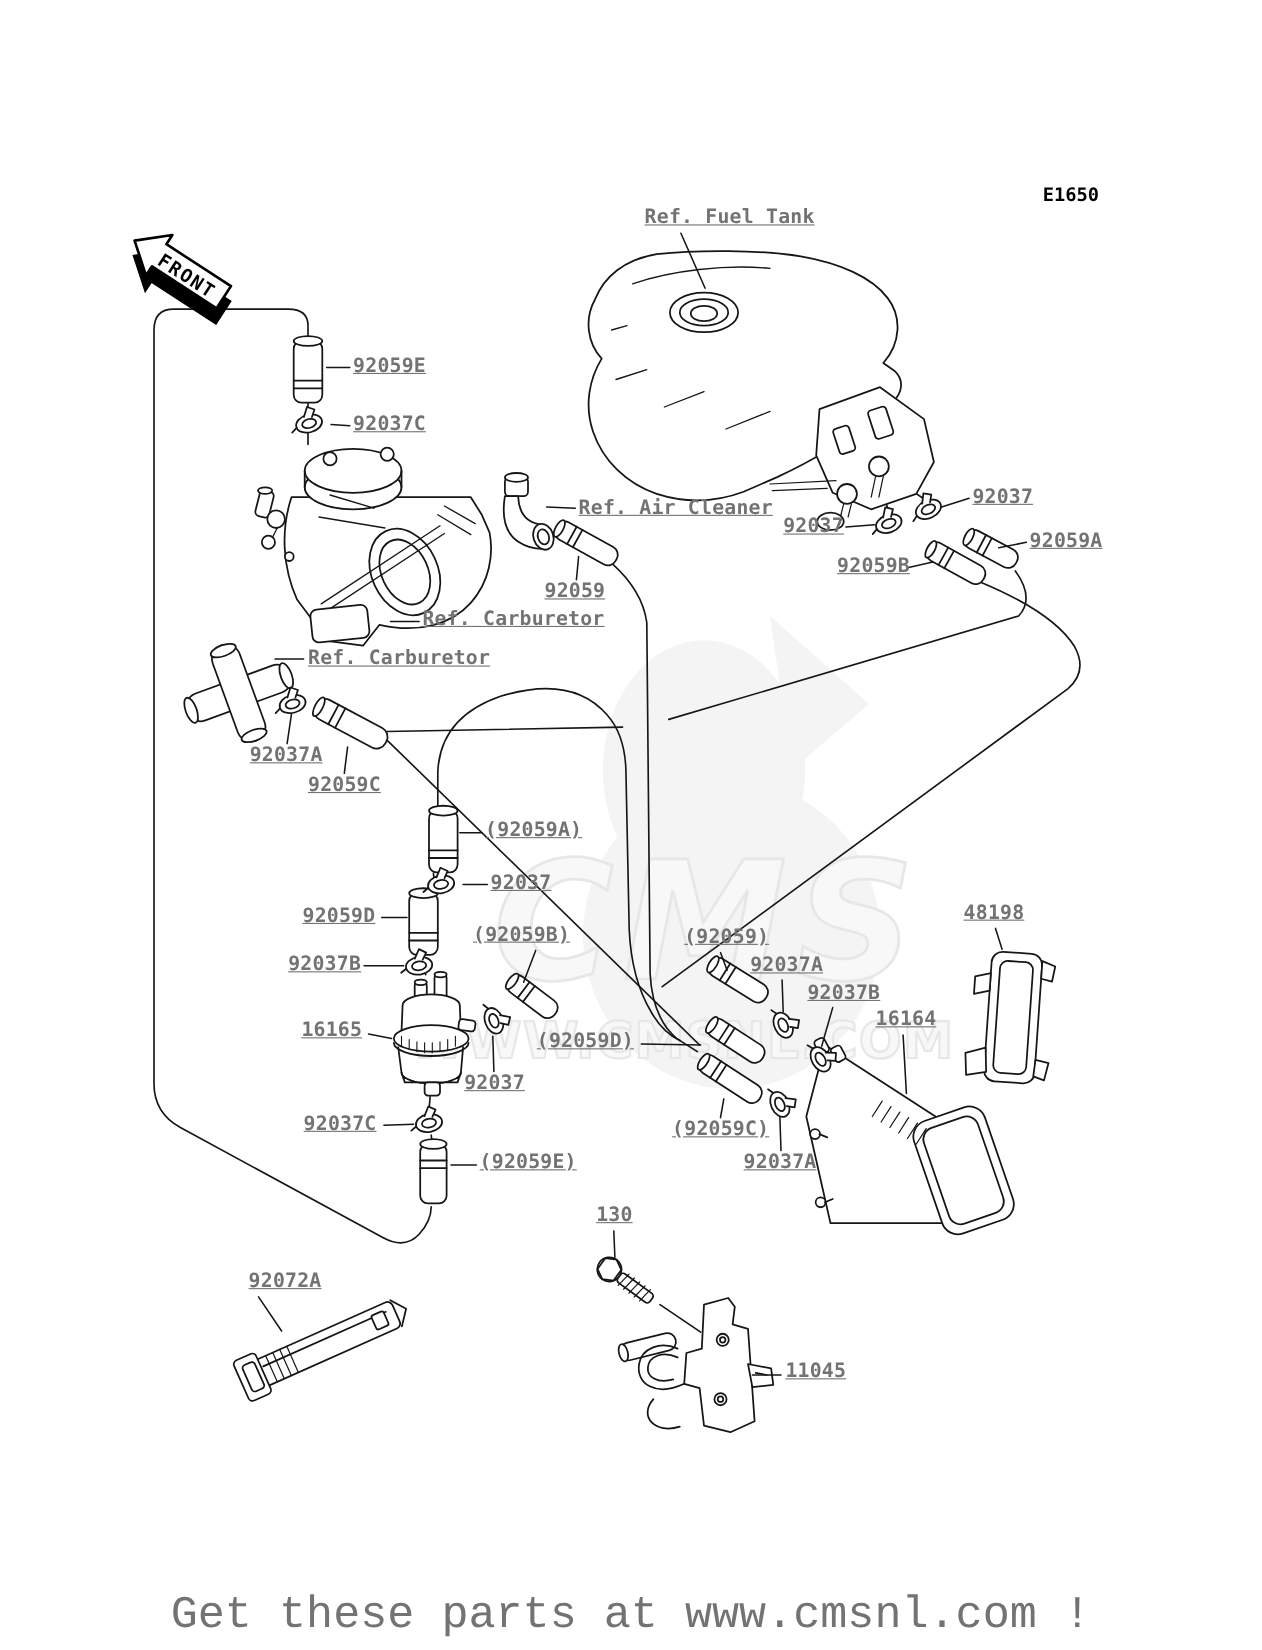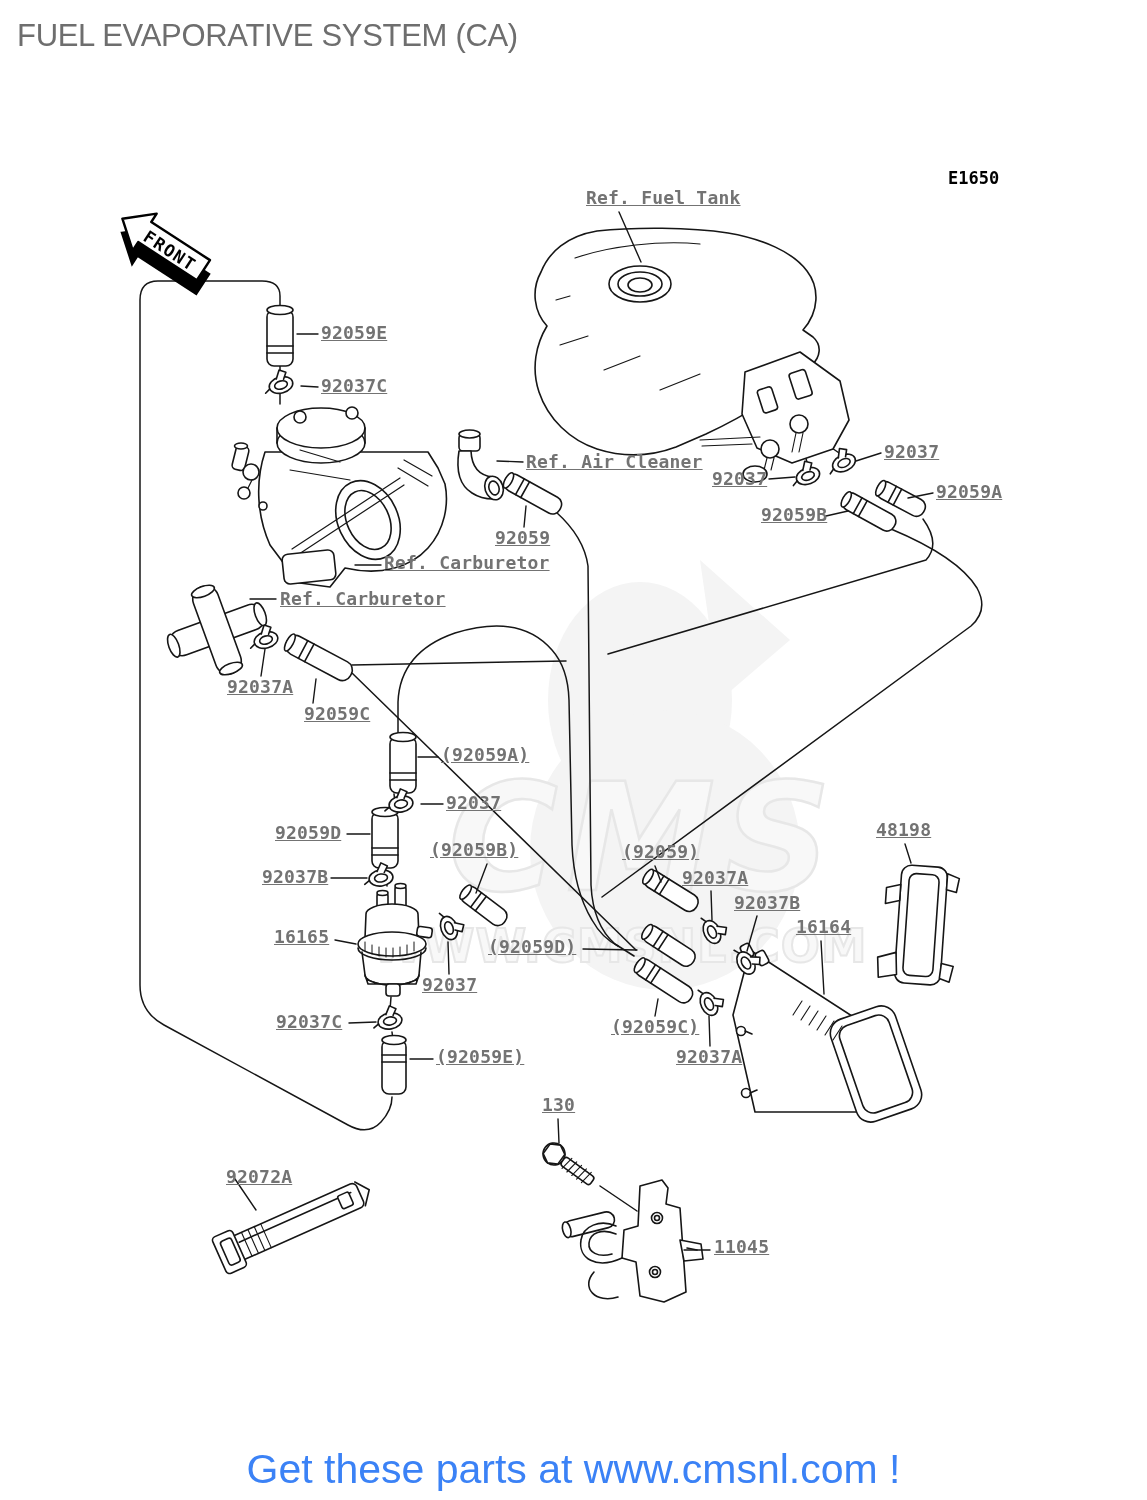--- a/index.html
+++ b/index.html
@@ -6,21 +6,21 @@
   .canvas{position:relative;width:1147px;height:1500px;background:#fff;overflow:hidden;
           font-family:"DejaVu Sans Mono",monospace;}
   .art{position:absolute;left:0;top:0;}
   .page-title{position:absolute;left:17px;top:18px;font-family:"Liberation Sans",sans-serif;
               font-size:31px;letter-spacing:-0.3px;color:#6e6e6e;white-space:pre;}
   .diagram-code{position:absolute;left:948px;top:168px;font:bold 17px "DejaVu Sans Mono",monospace;
                 color:#000;}
   .part-label{position:absolute;font:bold 18px "DejaVu Sans Mono",monospace;color:#737373;
               letter-spacing:0.2px;white-space:pre;line-height:1.05;text-decoration:underline;}
   .footer-text{position:absolute;left:0;right:0;top:1446px;text-align:center;
-               font-family:Liberation Sans, sans-serif;font-size:41px;color:#3b82f6;}
+               font-family:Liberation Mono, monospace;font-size:41px;color:#737373;}
   svg text.wm-big{font-family:"DejaVu Sans",sans-serif;font-weight:bold;font-style:italic;}
   svg text.wm-url{font-family:"DejaVu Sans",sans-serif;font-weight:bold;}
   svg text.front-txt{font-family:"DejaVu Sans Mono",monospace;font-weight:bold;}
 </style>
 </head>
 <body>
 
 <div class="canvas">
 
   <svg class="art" width="1147" height="1500" viewBox="0 0 1147 1500">
@@ -335,52 +335,51 @@
 
     <g transform="translate(130,207) rotate(33)">
       <g transform="translate(7,12)">
         <path d="M 0,14 L 26,-9 L 26,1 L 96,1 L 96,25 L 26,25 L 26,35 Z" fill="#000" stroke="#000" stroke-width="2"></path>
       </g>
       <path d="M 0,14 L 26,-9 L 26,1 L 96,1 L 96,25 L 26,25 L 26,35 Z" fill="#fff" stroke="#000" stroke-width="2.4" stroke-linejoin="round"></path>
       <text class="front-txt" x="28" y="21" font-size="17" letter-spacing="1.5" fill="#000">FRONT</text>
     </g>
   </svg>
 
-  <div class="page-title">FUEL EVAPORATIVE SYSTEM (CA)</div>
   <div class="diagram-code">E1650</div>
   <div class="labels" id="labels">
       <div class="part-label" style="left: 586px; top: 189px;">Ref. Fuel Tank</div>
       <div class="part-label" style="left: 321px; top: 324px;">92059E</div>
       <div class="part-label" style="left: 321px; top: 377px;">92037C</div>
       <div class="part-label" style="left: 526px; top: 453px;">Ref. Air Cleaner</div>
       <div class="part-label" style="left: 495px; top: 529px;">92059</div>
       <div class="part-label" style="left: 712px; top: 470px;">92037</div>
       <div class="part-label" style="left: 884px; top: 443px;">92037</div>
       <div class="part-label" style="left: 936px; top: 483px; text-align: right;">92059A</div>
       <div class="part-label" style="left: 761px; top: 506px;">92059B</div>
       <div class="part-label" style="left: 384px; top: 554px;">Ref. Carburetor</div>
       <div class="part-label" style="left: 280px; top: 590px;">Ref. Carburetor</div>
       <div class="part-label" style="left: 227px; top: 678px;">92037A</div>
-      <div class="part-label" style="left: 280px; top: 705px; margin-left: 24px;">92059C</div>
+      <div class="part-label" style="left: 280px; top: 705px;">92059C</div>
       <div class="part-label" style="left: 441px; top: 746px;">(92059A)</div>
       <div class="part-label" style="left: 446px; top: 794px;">92037</div>
       <div class="part-label" style="left: 275px; top: 824px;">92059D</div>
       <div class="part-label" style="left: 430px; top: 841px;">(92059B)</div>
       <div class="part-label" style="left: 262px; top: 868px;">92037B</div>
       <div class="part-label" style="left: 622px; top: 843px;">(92059)</div>
       <div class="part-label" style="left: 682px; top: 869px;">92037A</div>
       <div class="part-label" style="left: 734px; top: 894px;">92037B</div>
       <div class="part-label" style="left: 796px; top: 918px;">16164</div>
       <div class="part-label" style="left: 876px; top: 821px;">48198</div>
       <div class="part-label" style="left: 274px; top: 928px;">16165</div>
       <div class="part-label" style="left: 488px; top: 938px;">(92059D)</div>
       <div class="part-label" style="left: 422px; top: 976px;">92037</div>
       <div class="part-label" style="left: 611px; top: 1018px;">(92059C)</div>
       <div class="part-label" style="left: 676px; top: 1048px;">92037A</div>
       <div class="part-label" style="left: 276px; top: 1013px;">92037C</div>
       <div class="part-label" style="left: 436px; top: 1048px;">(92059E)</div>
       <div class="part-label" style="left: 542px; top: 1096px;">130</div>
-      <div class="part-label" style="left: 226px; top: 1156px; margin-top: 12px;">92072A</div>
+      <div class="part-label" style="left: 226px; top: 1156px;">92072A</div>
       <div class="part-label" style="left: 714px; top: 1238px;">11045</div>
     </div>
   <div class="footer-text">Get these parts at www.cmsnl.com !</div>
 
 </div>
 
 </body></html>

